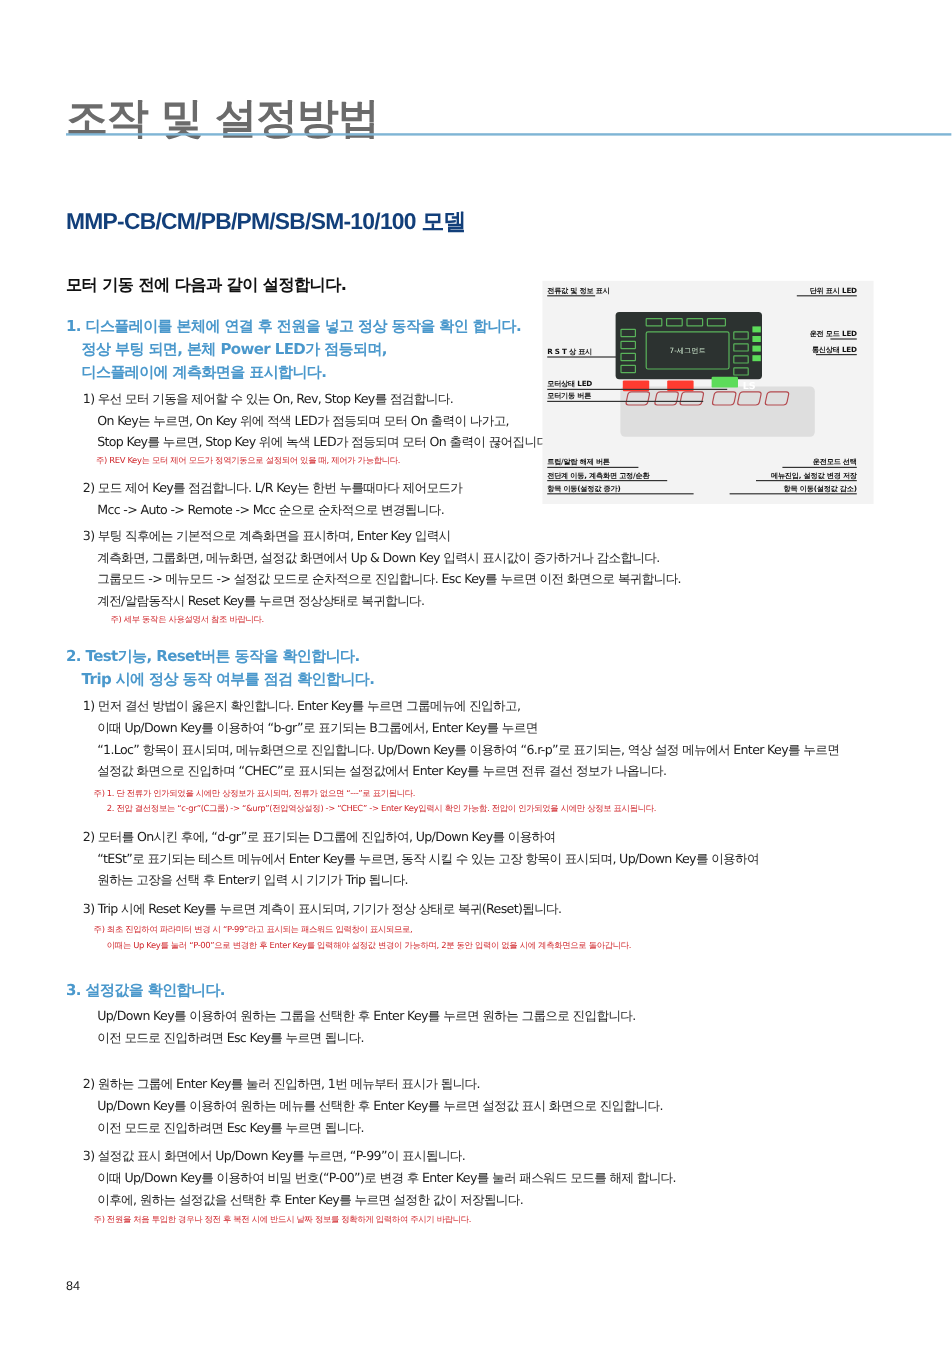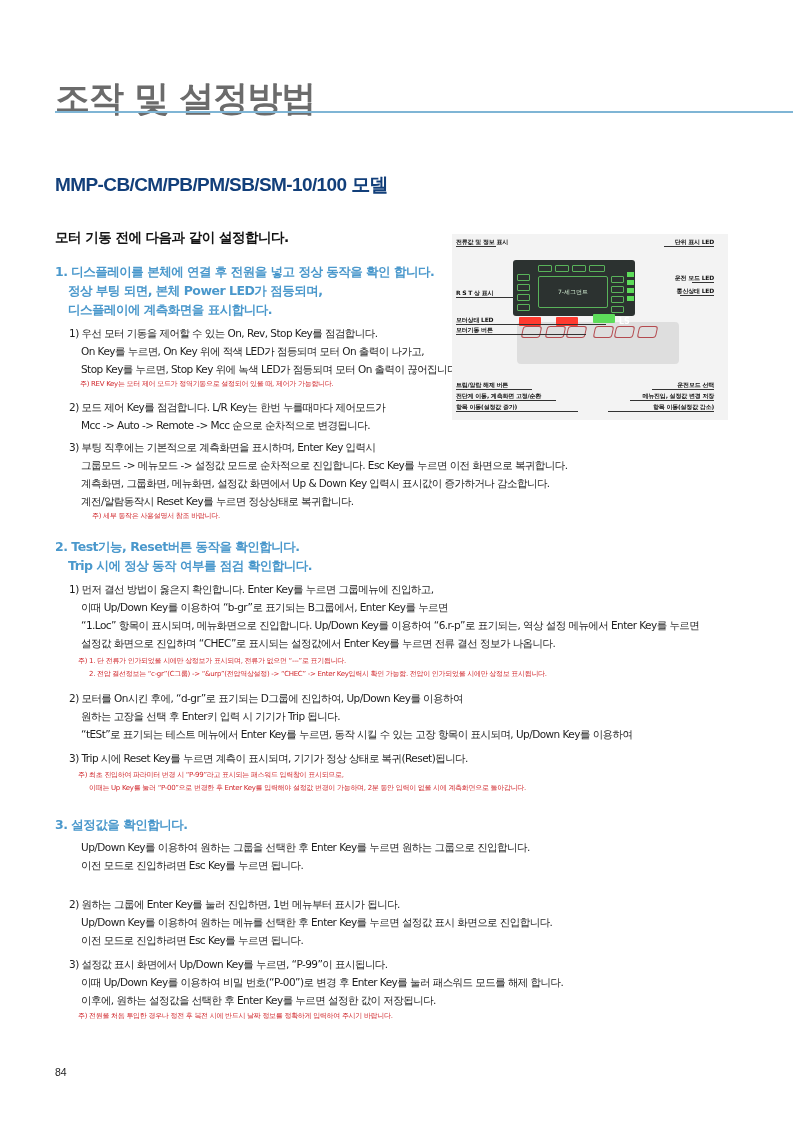--- a/index.html
+++ b/index.html
@@ -37,32 +37,32 @@
 <div class="model-title">MMP-CB/CM/PB/PM/SB/SM-10/100 모델</div>
 <div class="intro">모터 기동 전에 다음과 같이 설정합니다.</div>
 
 <div class="sec-head" style="top:262px;">
   <span>1. 디스플레이를 본체에 연결 후 전원을 넣고 정상 동작을 확인 합니다.</span>
   <span class="indent">정상 부팅 되면, 본체 Power LED가 점등되며,</span>
   <span class="indent">디스플레이에 계측화면을 표시합니다.</span>
 </div>
 <div class="item" style="top:324px;">
   <span>1) 우선 모터 기동을 제어할 수 있는 On, Rev, Stop Key를 점검합니다.</span>
-  <span class="cont">On Key를 누르면,  On Key 위에 적색 LED가 점등되며 모터 On 출력이 나가고,</span>
+  <span class="cont">On Key는 누르면,  On Key 위에 적색 LED가 점등되며 모터 On 출력이 나가고,</span>
   <span class="cont">Stop Key를 누르면,  Stop Key 위에 녹색 LED가 점등되며 모터 On 출력이 끊어집니다.</span>
 </div>
 <div class="note" style="left:80px; top:378px;">주) REV Key는 모터 제어 모드가 정역기동으로 설정되어 있을 때, 제어가 가능합니다.</div>
 <div class="item" style="top:398px;">
   <span>2) 모드 제어 Key를 점검합니다. L/R Key는 한번 누를때마다 제어모드가</span>
   <span class="cont">Mcc -&gt; Auto -&gt; Remote -&gt; Mcc 순으로 순차적으로 변경됩니다.</span>
 </div>
 <div class="item" style="top:438px;">
   <span>3) 부팅 직후에는 기본적으로 계측화면을 표시하며, Enter Key 입력시</span>
+  <span class="cont">계측화면, 그룹화면, 메뉴화면, 설정값 화면에서 Up &amp; Down Key 입력시 표시값이 증가하거나 감소합니다.</span>
   <span class="cont">그룹모드 -&gt; 메뉴모드 -&gt; 설정값 모드로 순차적으로 진입합니다. Esc Key를 누르면 이전 화면으로 복귀합니다.</span>
-  <span class="cont">계측화면, 그룹화면, 메뉴화면, 설정값 화면에서 Up &amp; Down Key 입력시 표시값이 증가하거나 감소합니다.</span>
   <span class="cont">계전/알람동작시 Reset Key를 누르면 정상상태로 복귀합니다.</span>
 </div>
 <div class="note" style="left:92px; top:510px;">주) 세부 동작은 사용설명서 참조 바랍니다.</div>
 
 <div class="diagram">
   <div class="base"></div>
   <div class="device">
     <div class="smallbox" style="left:4px; top:14px;"></div>
     <div class="smallbox" style="left:4px; top:24px;"></div>
     <div class="smallbox" style="left:4px; top:34px;"></div>
@@ -130,22 +130,22 @@
   <span class="cont">이때 Up/Down Key를 이용하여 “b-gr”로 표기되는 B그룹에서, Enter Key를 누르면</span>
   <span class="cont">“1.Loc” 항목이 표시되며, 메뉴화면으로 진입합니다. Up/Down Key를 이용하여 “6.r-p”로 표기되는, 역상 설정 메뉴에서 Enter Key를 누르면</span>
   <span class="cont">설정값 화면으로 진입하며 “CHEC”로 표시되는 설정값에서 Enter Key를 누르면 전류 결선 정보가 나옵니다.</span>
 </div>
 <div class="note" style="left:78px; top:655px;">
   <span>주) 1. 단 전류가 인가되었을 시에만 상정보가 표시되며, 전류가 없으면 “---”로 표기됩니다.</span>
   <span class="cont">2. 전압 결선정보는 “c-gr”(C그룹) -&gt; “&amp;urp”(전압역상설정) -&gt; “CHEC” -&gt; Enter Key입력시 확인 가능함. 전압이 인가되었을 시에만 상정보 표시됩니다.</span>
 </div>
 <div class="item" style="top:689px;">
   <span>2) 모터를 On시킨 후에, “d-gr”로 표기되는 D그룹에 진입하여, Up/Down Key를 이용하여</span>
+  <span class="cont">“tESt”로 표기되는 테스트 메뉴에서 Enter Key를 누르면, 동작 시킬 수 있는 고장 항목이 표시되며,  Up/Down Key를 이용하여</span>
   <span class="cont">원하는 고장을 선택 후 Enter키 입력 시 기기가 Trip 됩니다.</span>
-  <span class="cont">“tESt”로 표기되는 테스트 메뉴에서 Enter Key를 누르면, 동작 시킬 수 있는 고장 항목이 표시되며,  Up/Down Key를 이용하여</span>
 </div>
 <div class="item" style="top:749px;">3) Trip 시에 Reset Key를 누르면 계측이 표시되며, 기기가 정상 상태로 복귀(Reset)됩니다.</div>
 <div class="note" style="left:78px; top:769px;">
   <span>주) 최초 진입하여 파라미터 변경 시 “P-99”라고 표시되는 패스워드 입력창이 표시되므로,</span>
   <span class="cont">이때는 Up Key를 눌러 “P-00”으로 변경한 후 Enter Key를 입력해야 설정값 변경이 가능하며, 2분 동안 입력이 없을 시에 계측화면으로 돌아갑니다.</span>
 </div>
 
 <div class="sec-head" style="top:815px;">3. 설정값을 확인합니다.</div>
 <div class="item" style="top:838px;">
   <span class="cont">Up/Down Key를 이용하여 원하는 그룹을 선택한 후 Enter Key를 누르면 원하는 그룹으로 진입합니다.</span>

